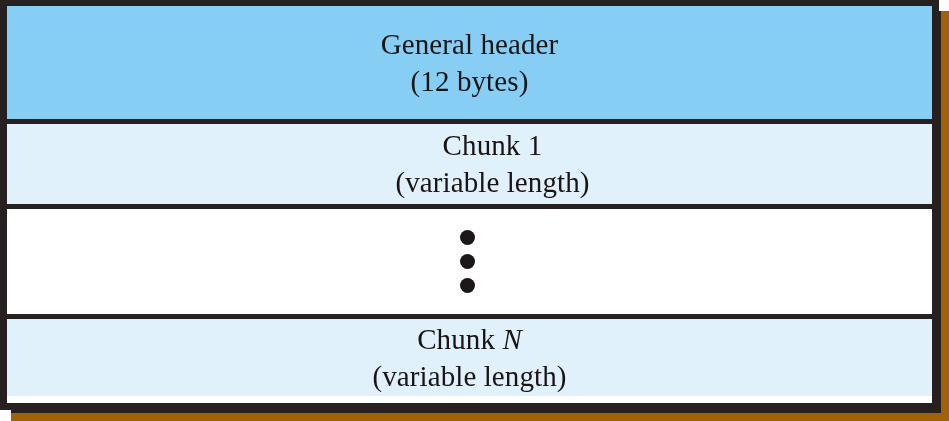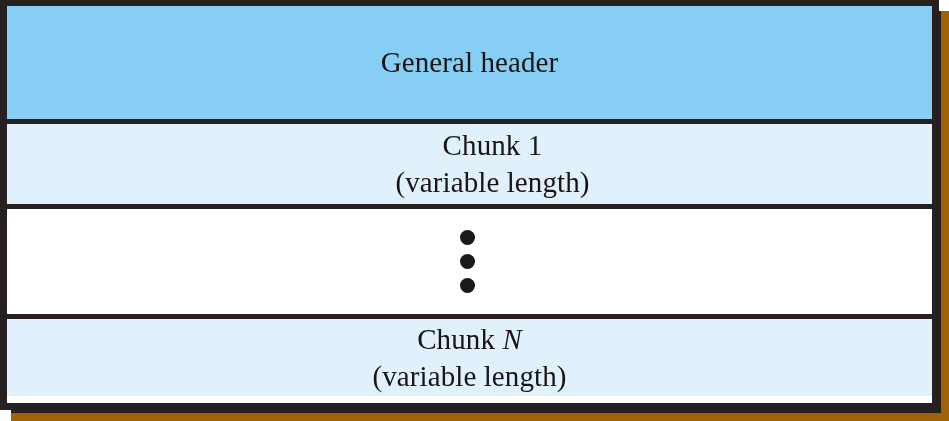--- a/index.html
+++ b/index.html
@@ -128,20 +128,21 @@
 </style>
 </head>
 <body>
 
 <div id="diagram-root">
 
   <div class="packet-frame">
 
     <div class="packet-row row-general-header">
       <div class="row-line">General header</div>
+      <div class="row-line">(12 bytes)</div>
     </div>
 
     <div class="packet-row row-chunk-first">
       <div class="row-line italic-var"><span>Chunk </span><span class="var-symbol" style="font-style:normal;">1</span></div>
       <div class="row-line">(variable length)</div>
     </div>
 
     <div class="packet-row row-ellipsis">
       <div class="ellipsis-dots">
         <span class="dot"></span>

